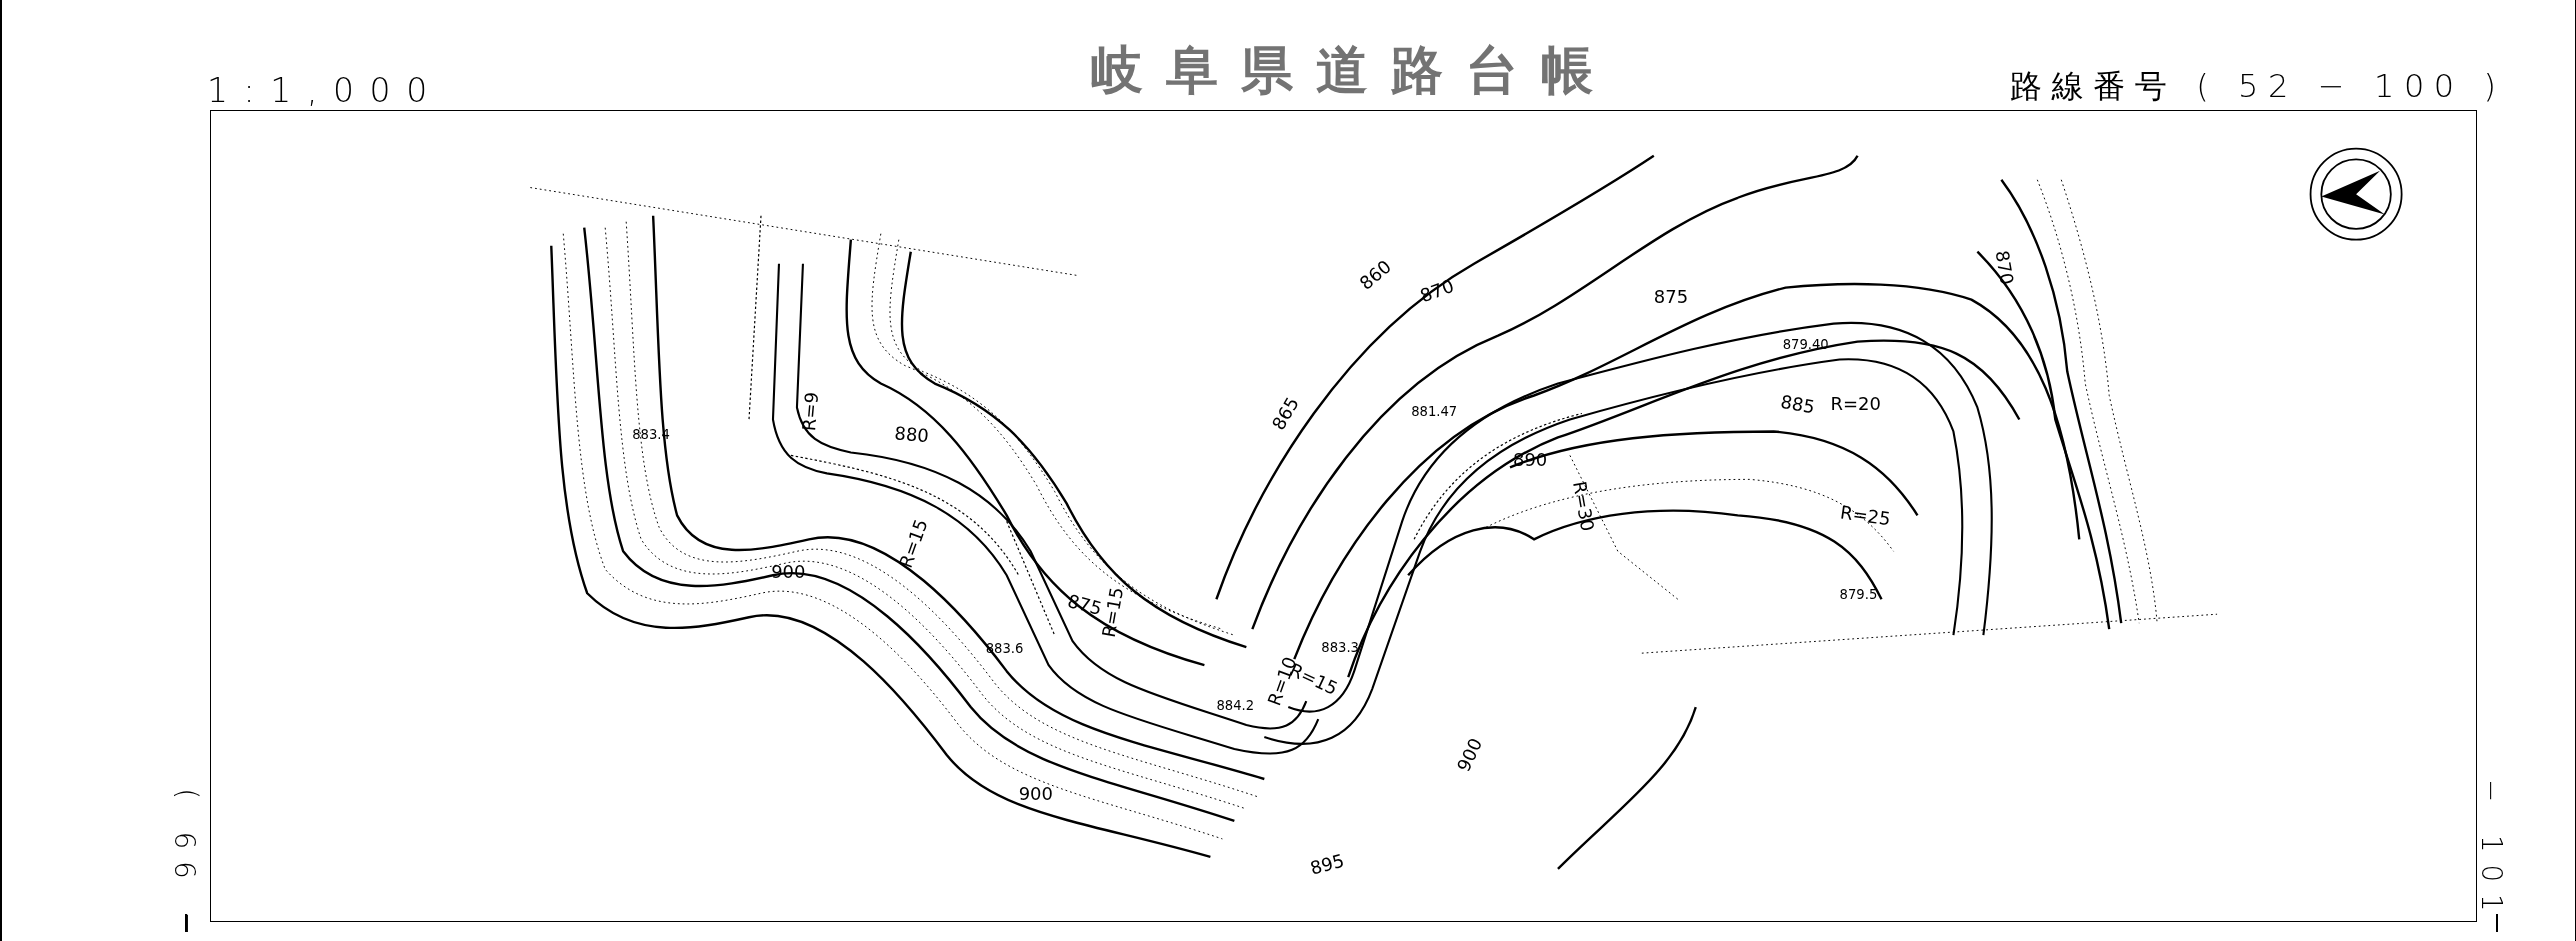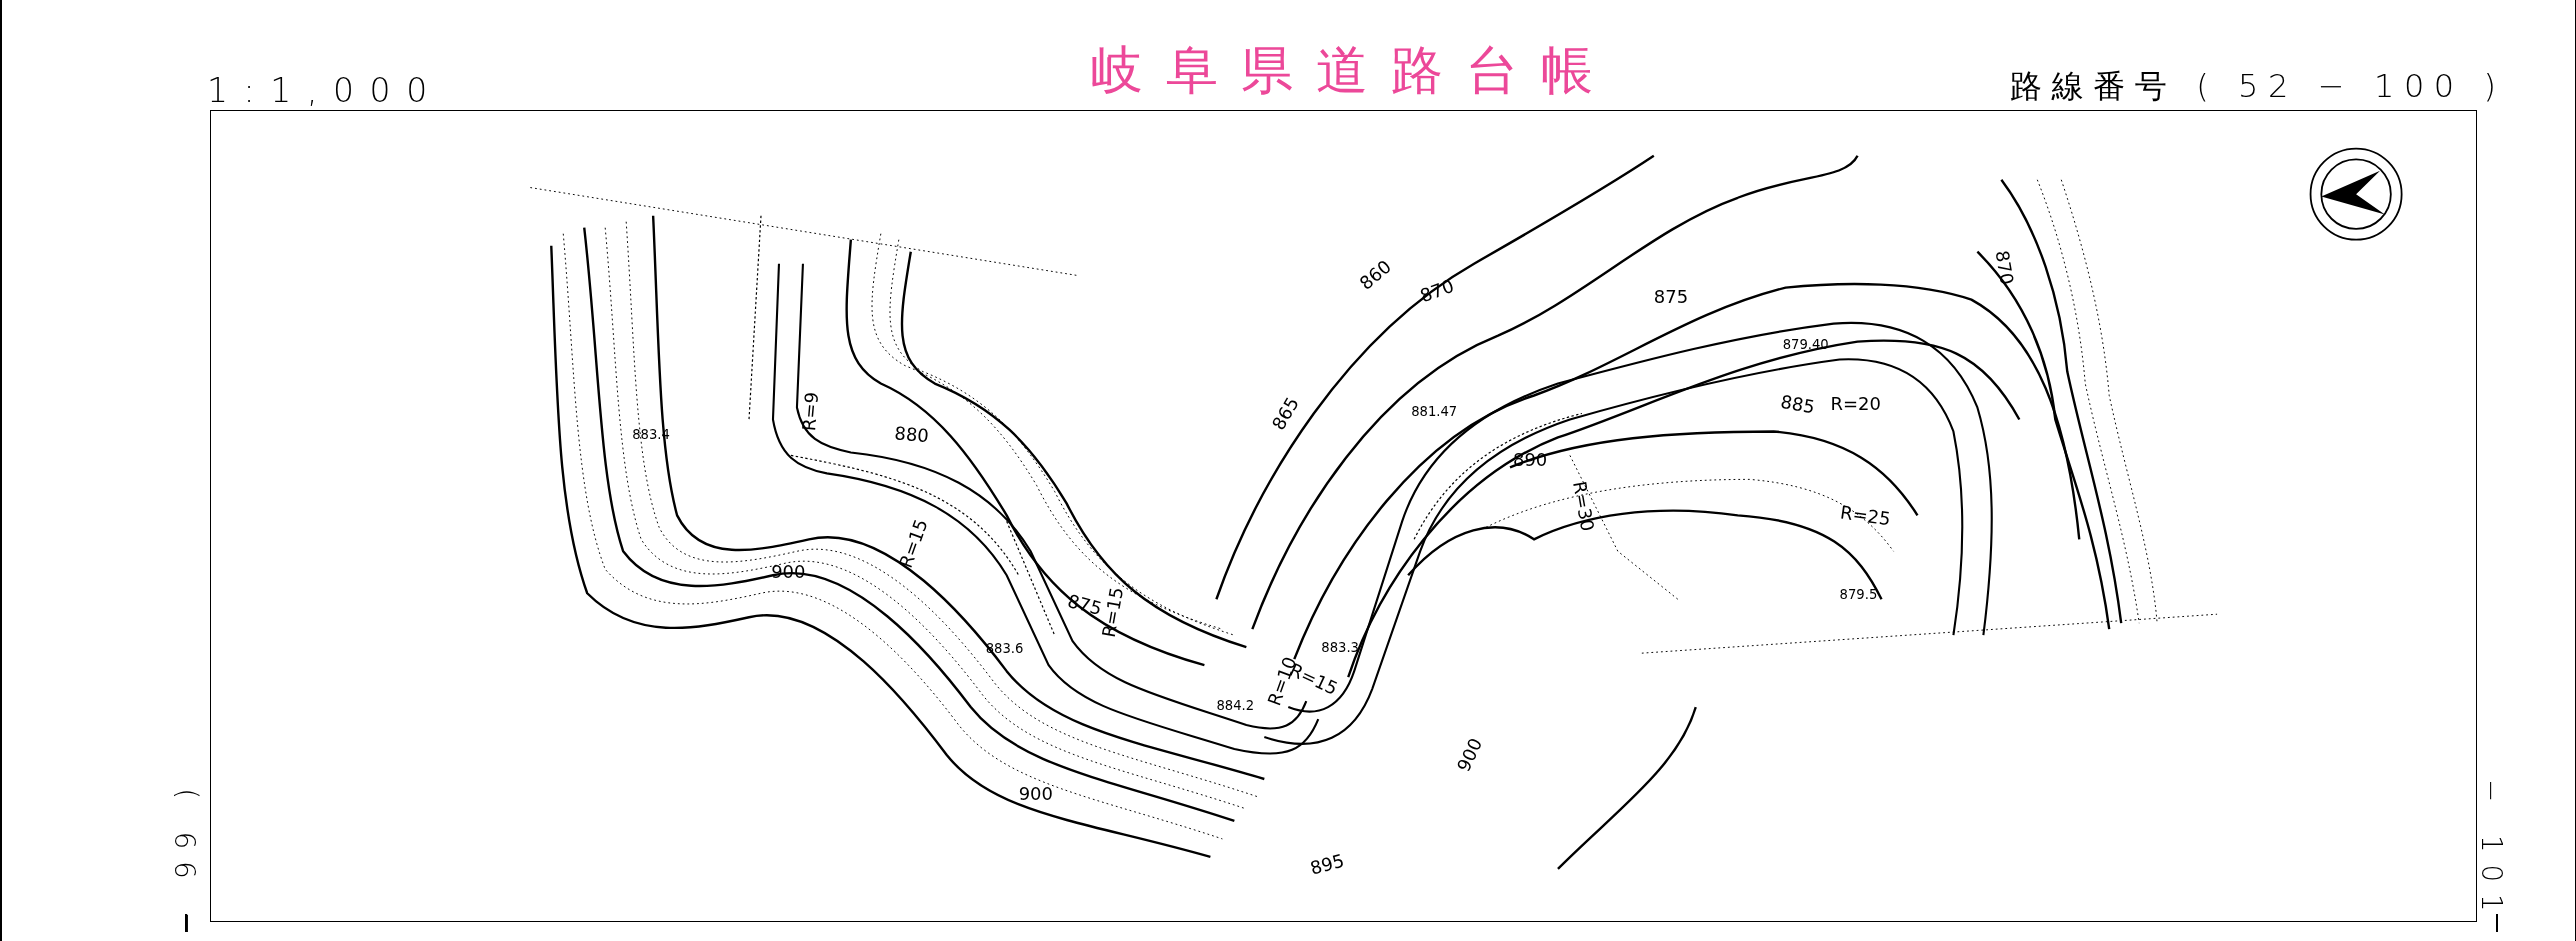--- a/index.html
+++ b/index.html
@@ -1,20 +1,20 @@
 <!DOCTYPE html>
 <html style="font-size:9.6px"><head>
 <meta charset="utf-8">
 <style>
   html, body { margin: 0; padding: 0; background: #ffffff; }
   body { width: 2576px; height: 942px; position: relative; overflow: hidden; font-family: "DejaVu Sans", sans-serif; color: #000; }
   .page-left-edge { position: absolute; left: 0; top: 0; width: 1.8px; height: 942px; background: #000; }
   .page-right-edge { position: absolute; left: 2575px; top: 0; width: 1.2px; height: 942px; background: #000; }
   .scale { position: absolute; left: 207px; top: 71px; font-family: "DejaVu Sans", sans-serif; font-weight: 200; font-size: 33px; letter-spacing: 15.6px; color: #000; }
-  .title { position: absolute; left: 1091px; top: 36px; font-family: "DejaVu Sans", sans-serif; font-size: 52px; letter-spacing: 23px; color: #ec4899; font-weight: 400; }
+  .title { position: absolute; left: 1091px; top: 36px; font-family: "DejaVu Sans", sans-serif; font-size: 52px; letter-spacing: 23px; color: #737373; font-weight: 700; }
   .route { position: absolute; left: 2010px; top: 65px; font-size: 32px; letter-spacing: 9.6px; color: #000; font-weight: 300; white-space: pre; }
   .frame { position: absolute; left: 210px; top: 110px; width: 2267px; height: 812px; border: 1.8px solid #000; box-sizing: border-box; }
   .side-label { position: absolute; font-size: 27.6px; letter-spacing: 12px; white-space: pre; transform-origin: left top; color: #000; font-weight: 300; }
   .side-left { left: 170px; top: 935px; transform: rotate(-90deg); }
   .side-right { left: 2508px; top: 779px; transform: rotate(90deg); }
   .dash-left { position: absolute; left: 185px; top: 914px; width: 1.8px; height: 18px; background: #000; }
   .dash-right { position: absolute; left: 2496px; top: 914px; width: 1.8px; height: 18px; background: #000; }
   svg.map { position: absolute; left: 0; top: 0; }
   .contour { fill: none; stroke: #000; }
   .index { stroke-width: 4; }

